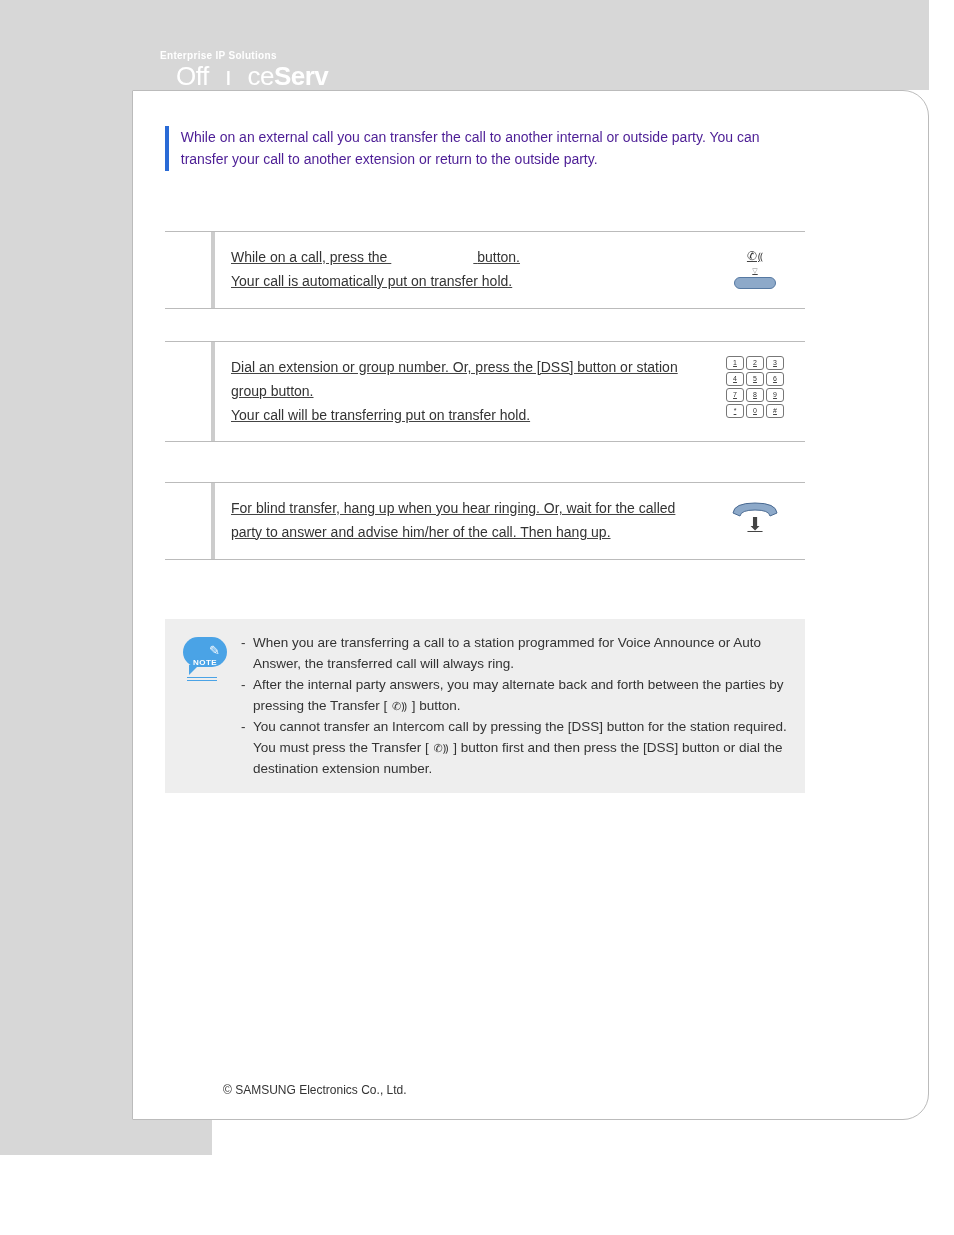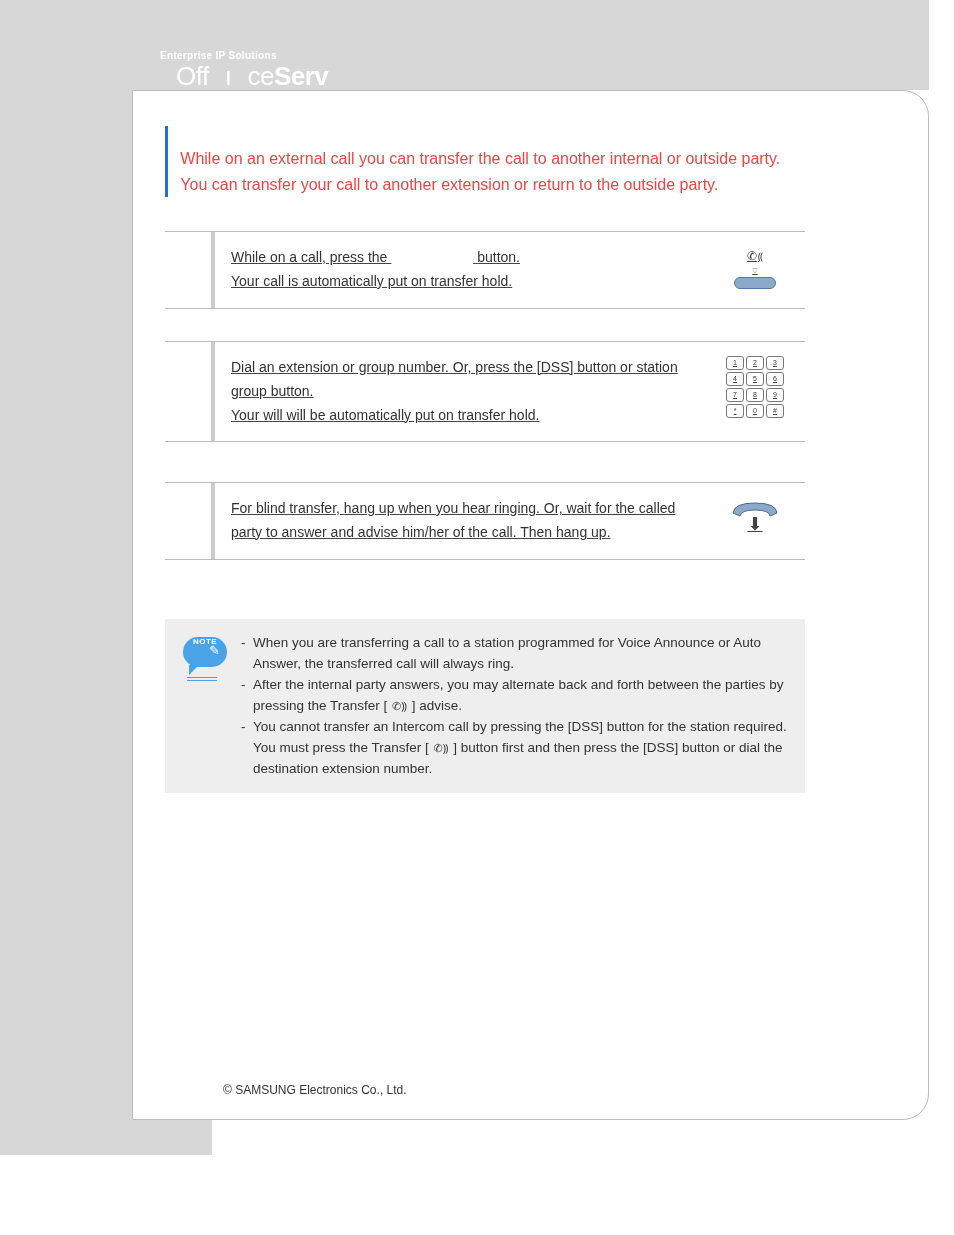--- a/index.html
+++ b/index.html
@@ -59,24 +59,23 @@
     left: 32px; top: 35px;
     width: 640px;
     display: flex;
   }
   .intro .bar {
     width: 6px;
     background: #2a6bd6;
     margin-right: 12px;
   }
   .intro p {
-    font-size: 16px;
+    font-size: 14px;
     line-height: 1.6;
-    color: #ef4444;
-    margin-top: 20px;
+    color: #4c1d95;
   }
 
   .step {
     position: absolute;
     left: 32px;
     width: 640px;
     border-top: 1px solid #bbb;
     border-bottom: 1px solid #bbb;
     display: flex;
     text-decoration: underline;
@@ -149,21 +148,21 @@
     padding-top:4px;
   }
   .note-bubble {
     width:44px; height:38px;
     position:relative;
   }
   .bubble-body {
     width:44px; height:30px;
     background:#4aa3e6;
     border-radius:16px;
-    display:flex; align-items:flex-start; justify-content:center;
+    display:flex; align-items:flex-end; justify-content:center;
     color:#fff; font-size:8px; font-weight:bold; letter-spacing:0.5px;
   }
   .bubble-tail {
     position:absolute; left:6px; bottom:0;
     width:0;height:0;
     border-left:0 solid transparent;
     border-right:10px solid transparent;
     border-top:10px solid #4aa3e6;
   }
   .pencil {
@@ -265,21 +264,21 @@
         </div>
       </div>
     </div>
   </div>
 
   <div class="step step2">
     <div class="num"></div>
     <div class="body">
       <div class="text">
         <div>Dial an extension or group number. Or, press the [DSS] button or station group button.</div>
-        <div>Your will will be automatically put on transfer hold.</div>
+        <div>Your call will be transferring put on transfer hold.</div>
       </div>
       <div class="icon-col">
         <div class="keypad">
           <div class="key">1</div>
           <div class="key">2</div>
           <div class="key">3</div>
           <div class="key">4</div>
           <div class="key">5</div>
           <div class="key">6</div>
           <div class="key">7</div>
@@ -327,21 +326,21 @@
     <div class="note-text">
       <div class="row">
           <div class="dash">-</div>
           <div>When you are transferring a call to a station programmed for Voice Announce or Auto Answer, the transferred call will always ring.</div>
         </div>
       <div class="row">
           <div class="dash">-</div>
           <div>
         <span>After the internal party answers, you may alternate back and forth between the parties by pressing the Transfer [</span>
         <span class="inline-transfer">✆⸩</span>
-        <span>] advise.</span>
+        <span>] button.</span>
       </div>
         </div>
       <div class="row">
           <div class="dash">-</div>
           <div>
         <span>You cannot transfer an Intercom call by pressing the [DSS] button for the station required. You must press the Transfer [</span>
         <span class="inline-transfer">✆⸩</span>
         <span>] button first and then press the [DSS] button or dial the destination extension number.</span>
       </div>
         </div>

